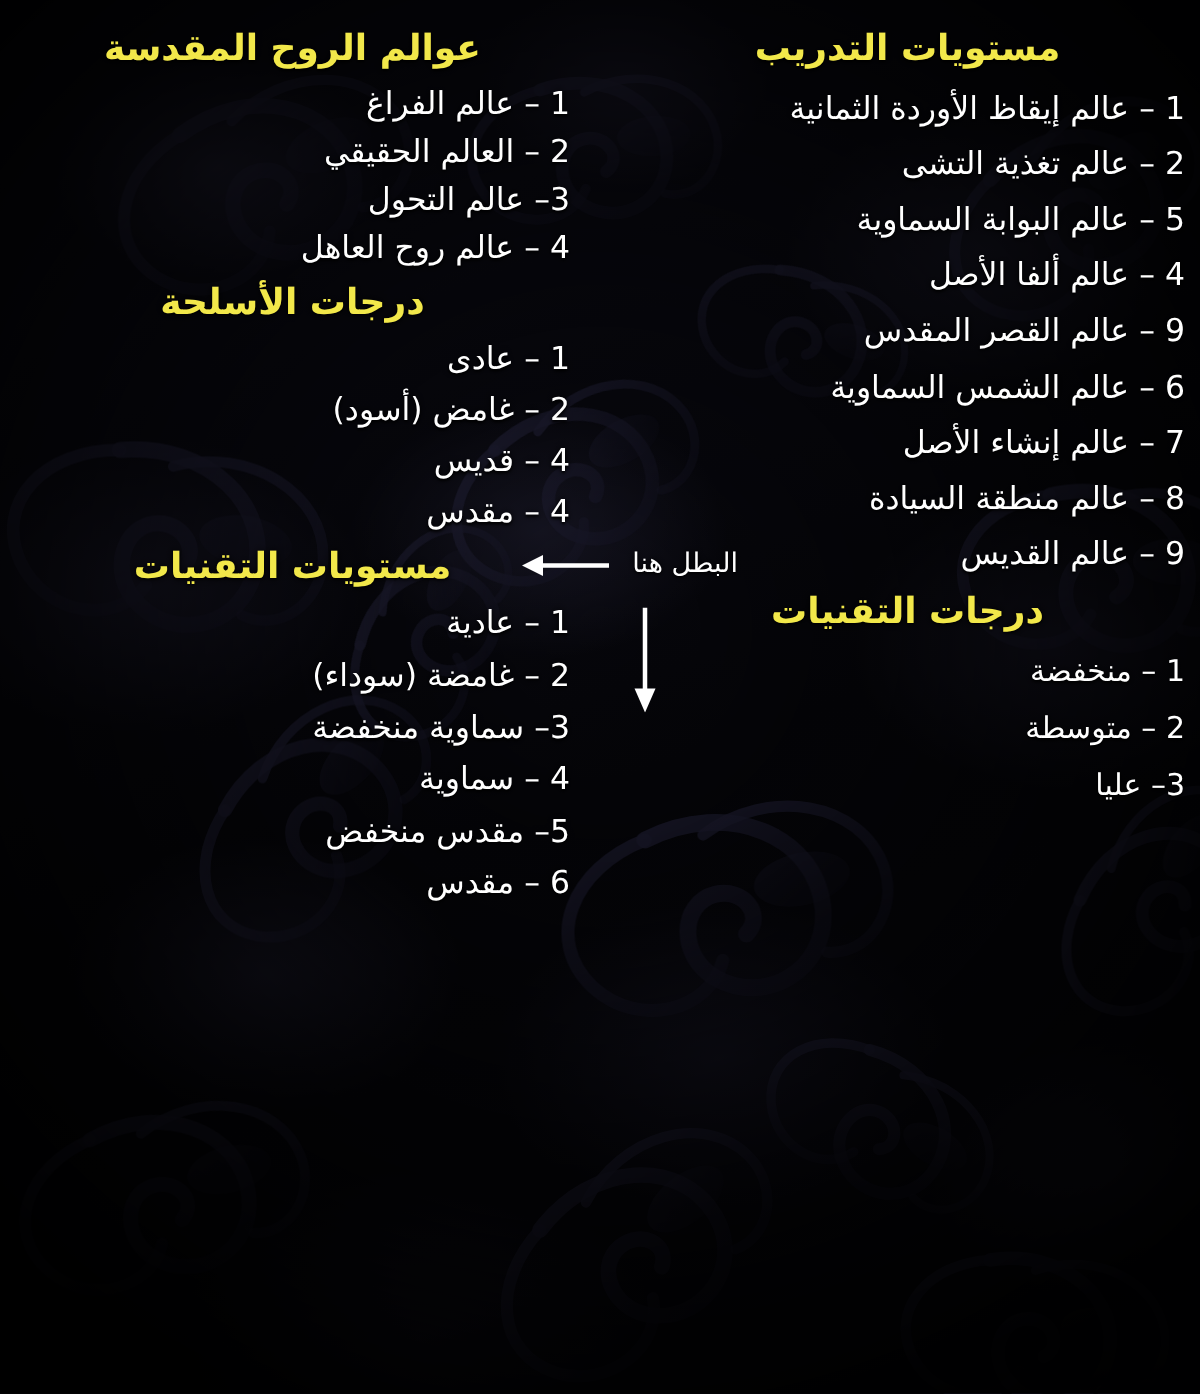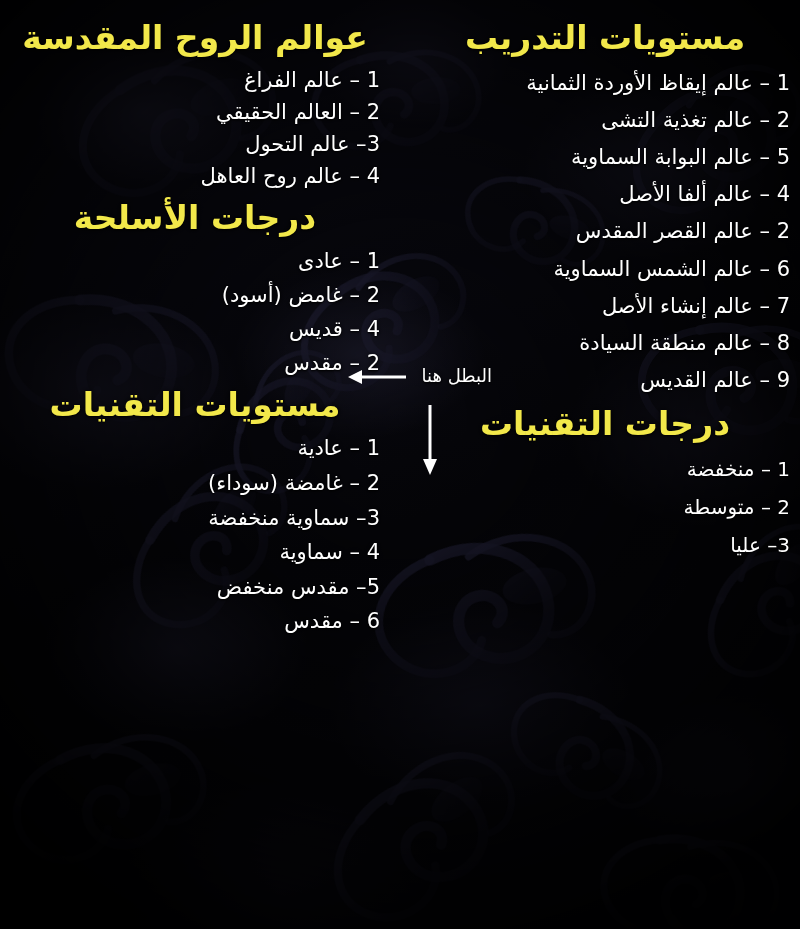--- a/index.html
+++ b/index.html
@@ -55,21 +55,21 @@
     padding: 12px 10px 0 10px;
     box-sizing: border-box;
   }
   #col-right { right: 0; }
   #col-left  { left: 0; }
 
   .section { margin-bottom: 2px; }
 
   .section-title {
     color: #f2e84a;
-    font-size: 33px;
+    font-size: 24px;
     font-weight: bold;
     text-align: center;
     letter-spacing: 0px;
     margin: 6px 0 8px 0;
     text-shadow: 0 0 6px rgba(0,0,0,0.9), 0 1px 2px #000;
     white-space: nowrap;
   }
   .item {
     color: #ffffff;
     font-size: 21px;
@@ -171,21 +171,21 @@
   <div id="bg-vignette"></div>
 
   <div class="column" id="col-right">
 
     <div class="section" id="sec-training">
       <div class="section-title">مستويات التدريب</div>
       <div class="item">1 – عالم إيقاظ الأوردة الثمانية</div>
       <div class="item">2 – عالم تغذية التشى</div>
       <div class="item">5 – عالم البوابة السماوية</div>
       <div class="item">4 – عالم ألفا الأصل</div>
-      <div class="item">2 – عالم القصر المقدس</div>
+      <div class="item">9 – عالم القصر المقدس</div>
       <div class="item">6 – عالم الشمس السماوية</div>
       <div class="item">7 – عالم إنشاء الأصل</div>
       <div class="item">8 – عالم منطقة السيادة</div>
       <div class="item">9 – عالم القديس</div>
     </div>
 
     <div class="section" id="sec-tech-grades">
       <div class="section-title">درجات التقنيات</div>
       <div class="item">1 – منخفضة</div>
       <div class="item">2 – متوسطة</div>
@@ -202,21 +202,21 @@
       <div class="item">2 – العالم الحقيقي</div>
       <div class="item">3– عالم التحول</div>
       <div class="item">4 – عالم روح العاهل</div>
     </div>
 
     <div class="section" id="sec-weapon">
       <div class="section-title">درجات الأسلحة</div>
       <div class="item">1 – عادى</div>
       <div class="item">2 – غامض (أسود)</div>
       <div class="item">4 – قديس</div>
-      <div class="item">2 – مقدس</div>
+      <div class="item">4 – مقدس</div>
     </div>
 
     <div class="section" id="sec-tech-levels">
       <div class="section-title">مستويات التقنيات</div>
       <div class="item">1 – عادية</div>
       <div class="item">2 – غامضة (سوداء)</div>
       <div class="item">3– سماوية منخفضة</div>
       <div class="item">4 – سماوية</div>
       <div class="item">5– مقدس منخفض</div>
       <div class="item">6 – مقدس</div>

